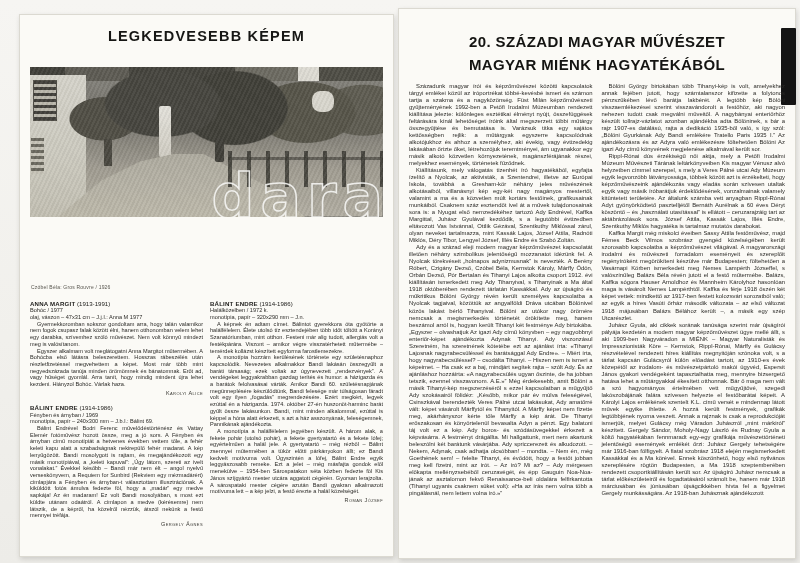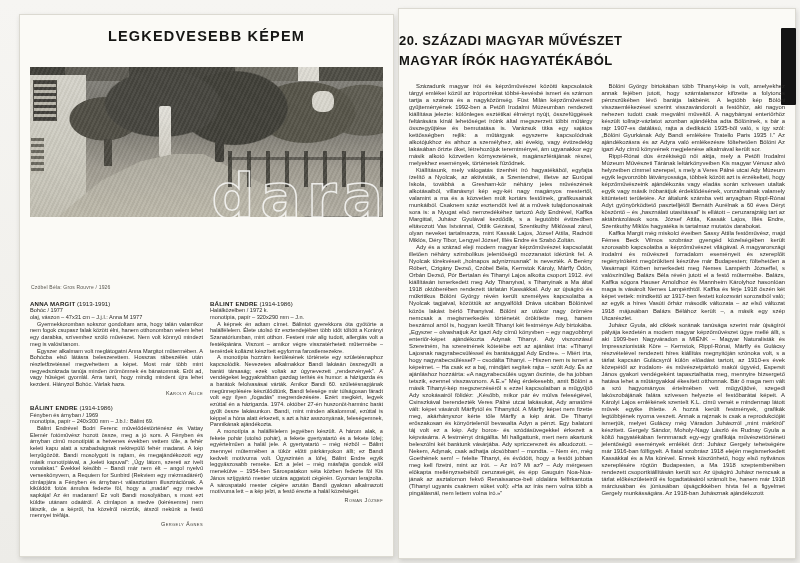--- a/index.html
+++ b/index.html
@@ -67,21 +67,21 @@
   .lp-col{width:50%;font-size:5.6px;line-height:1.2;text-align:justify;color:#2b2a27;}
   .entry-head{font-size:6.1px;margin:0;color:#1c1b19;}
   .entry-head b{letter-spacing:.2px;}
   .entry-line{margin:0;font-size:5.6px;}
   .lp-col p.body, .rp-col p.body{margin:0;text-indent:7px;}
   .sig{text-align:right;font-variant:small-caps;font-size:5.5px;color:#3a3934;
     margin:2px 0 0;letter-spacing:.4px;}
   .entry + .entry{margin-top:8px;}
 
   
-  .rp-title{margin-top:22px;text-align:left;font-weight:bold;font-size:13px;
+  .rp-title{margin-top:22px;text-align:center;font-weight:bold;font-size:15px;
     line-height:1.5;letter-spacing:.4px;color:#141412;}
   .rp-cols{position:absolute;left:10px;top:74px;width:376px;height:468px;
     display:flex;gap:9px;overflow:hidden;}
   .rp-col{width:50%;font-size:5.9px;line-height:1.19;text-align:justify;color:#2b2a27;}
   .corner-bar{position:absolute;right:-1px;top:19px;width:15px;height:77px;
     background:#141414;border-radius:1px;}
 </style>
 </head>
 <body>
 
@@ -148,21 +148,21 @@
           <p class="sig">Román József</p>
         </div>
       </div>
     </div>
   </div>
 
   <div class="page page-right">
     <div class="corner-bar"></div>
     <div class="rp-title">
       <div>20. SZÁZADI MAGYAR MŰVÉSZET</div>
-      <div>MAGYAR ÍRÓK HAGYATÉKÁBÓL</div>
+      <div>MAGYAR MIÉNK HAGYATÉKÁBÓL</div>
     </div>
     <div class="rp-cols">
       <div class="rp-col">
         <p class="body">Századunk magyar írói és képzőművészei közötti kapcsolatok tárgyi emlékei közül az íróportrékat többé-kevésbé ismeri és számon tartja a szakma és a nagyközönség. Füst Milán képzőművészeti gyűjteményének 1992-ben a Petőfi Irodalmi Múzeumban rendezett kiállítása jelezte: különleges esztétikai élményt nyújt, összefüggések feltárására kínál lehetőséget íróink által megszerzett többi műtárgy összegyűjtése és bemutatása is. Varázsuk titka egy sajátos kettősségben rejlik: a műtárgyak egyszerre kapcsolódnak alkotójukhoz és ahhoz a személyhez, aki évekig, vagy évtizedekig lakásában őrizte őket, létrehozójuk teremtményei, ám ugyanakkor egy másik alkotó közvetlen környezetének, magánszférájának részei, melyekhez események, történetek fűződnek.</p>
         <p class="body">Kiállításunk, mely válogatás tizenhét író hagyatékából, egyfajta ízelítő a Nyolcak, az aktivisták, a Szentendrei, illetve az Európai Iskola, továbbá a Gresham-kör néhány jeles művészének alkotásaiból, villanásnyi kép egy-két nagy magányos mestertől, valamint a ma és a közvetlen múlt kortárs festőinek, grafikusainak munkáiból. Csaknem száz esztendőt ível át a művek tulajdonosainak sora is: a Nyugat első nemzedékéhez tartozó Ady Endrével, Kaffka Margittal, Juhász Gyulával kezdődik, s a legutóbbi évtizedben eltávozott Vas Istvánnal, Ottlik Gézával, Szentkuthy Miklóssal zárul, olyan neveket tartalmazza, mint Kassák Lajos, József Attila, Radnóti Miklós, Déry Tibor, Lengyel József, Illés Endre és Szabó Zoltán.</p>
         <p class="body">Ady és a század eleji modern magyar képzőművészet kapcsolatát illetően néhány szimbolikus jelentőségű mozzanatot idézünk fel. A Nyolcak törekvéseit „holnapos adynizmusnak” is nevezték. A Berény Róbert, Czigány Dezső, Czóbel Béla, Kernstok Károly, Márffy Ödön, Orbán Dezső, Pór Bertalan és Tihanyi Lajos alkotta csoport 1912. évi kiállításán ismerkedett meg Ady Tihanyival, s Tihanyinak a Ma által 1918 októberében rendezett tárlatán Kassákkal. Ady az újságíró és műkritikus Bölöni György révén került személyes kapcsolatba a Nyolcak tagjaival, közöttük az angyalföldi Dráva utcában Bölönivel közös lakást bérlő Tihanyival. Bölöni az utókor nagy örömére nemcsak a megismerkedés történetét örökítette meg, hanem beszámol arról is, hogyan került Tihanyi két festménye Ady birtokába. „Egyszer – olvashatjuk Az igazi Ady című könyvben – egy nagyobbnyi enteriőr-képet ajándékozta Adynak Tihanyi. Ady viszonzásul Szeretném, ha szeretnének kötetébe ezt az ajánlást írta: «Tihanyi Lajosnak nagyrabecsüléssel és barátsággal Ady Endre». – Miért írta, hogy nagyrabecsüléssel? – csodálta Tihanyi. – Hiszen nem is ismeri a képeimet. – Ha csak ez a baj, mindjárt segítek rajta – szólt Ady. És az ajánláshoz hozzáírta: «A nagyrabecsülés ugyan őszinte, de ha jobban tetszik, ezennel visszavonom. A.E.»” Még érdekesebb, amit Bölöni a másik Tihanyi-kép megszerzéséről s ezzel kapcsolatban a műgyűjtő Ady szokásairól fölidéz: „Később, mikor pár év múlva feleségével, Csinszkával berendezték Veres Pálné utcai lakásukat, Ady amatőrré vált: képet vásárolt Márffytól és Tihanyitól. A Márffy képet nem fizette meg, akárhányszor kérte tőle Márffy a kép árát. De Tihanyi erőszakosan és könyörtelenül bevasalta Adyn a pénzt. Egy balatoni táj volt ez a kép. Ady boros- és szódásüvegekkel érkezett a képvásárra. A festményt drágállta. Mi hallgattunk, mert nem akartunk beleszólni két barátunk vásárjába. Ady spriccerezett és alkudozott. – Nekem, Adynak, csak adhatja olcsóbban! – mondta. – Nem én, még Goethének sem! – felelte Tihanyi, és évődött, hogy a festőt jobban meg kell fizetni, mint az írót. – Az író? Mi az? – Ady mérgesen előkapta mellényzsebéből ceruzavégét, és épp Gauguin Noa-Noa-jának az asztalomon fekvő Renaissance-beli oldalára felfirkantotta (Tihanyi ugyanis csaknem süket volt): «Ha az írás nem volna több a pingálásnál, nem lettem volna író.»”</p>
       </div>
       <div class="rp-col">
         <p class="body">Bölöni György birtokában több Tihanyi-kép is volt, amelyekhez annak fejében jutott, hogy számtalanszor kifizette a folytonos pénzszűkében lévő barátja lakbérét. A legtöbb kép Bölöni visszaemlékezései szerint visszavándorolt a festőhöz, aki nagyon nehezen tudott csak megválni műveitől. A nagybányai enteriőrhöz készült tollrajz-vázlatot azonban ajándékba adta Bölöninek, s bár a rajz 1907-es datálású, rajta a dedikáció 1935-ből való, s így szól: „Bölöni Gyurkának Ady Bandi emlékére Tratello Paris 1935 I.” Az ajándékozásra és az Adyra való emlékezésre föltehetően Bölöni Az igazi Ady című könyvének megjelenése alkalmával került sor.</p>
         <p class="body">Rippl-Rónai dús érzékiségű női aktja, mely a Petőfi Irodalmi Múzeum Művészeti Tárának leltárkönyveiben Kis magyar Vénusz alvó helyzetben címmel szerepel, s mely a Veres Pálné utcai Ady Múzeum egyik legvonzóbb látványossága, többek között azt is érzékelteti, hogy képzőművészeink ajándékozás vagy eladás során szívesen utaltak egyik vagy másik íróbarátjuk érdeklődésének, vonzalmainak valamely kitüntetett területére. Az általunk számba vett anyagban Rippl-Rónai Adyt gyönyörködtető pasztelljétől Bernáth Aurélnak a 60 éves Déryt köszöntő – és „használati utasítással” is ellátott – ceruzarajzáig tart az aktábrázolások sora. József Attila, Kassák Lajos, Illés Endre, Szentkuthy Miklós hagyatéka is tartalmaz mutatós darabokat.</p>

